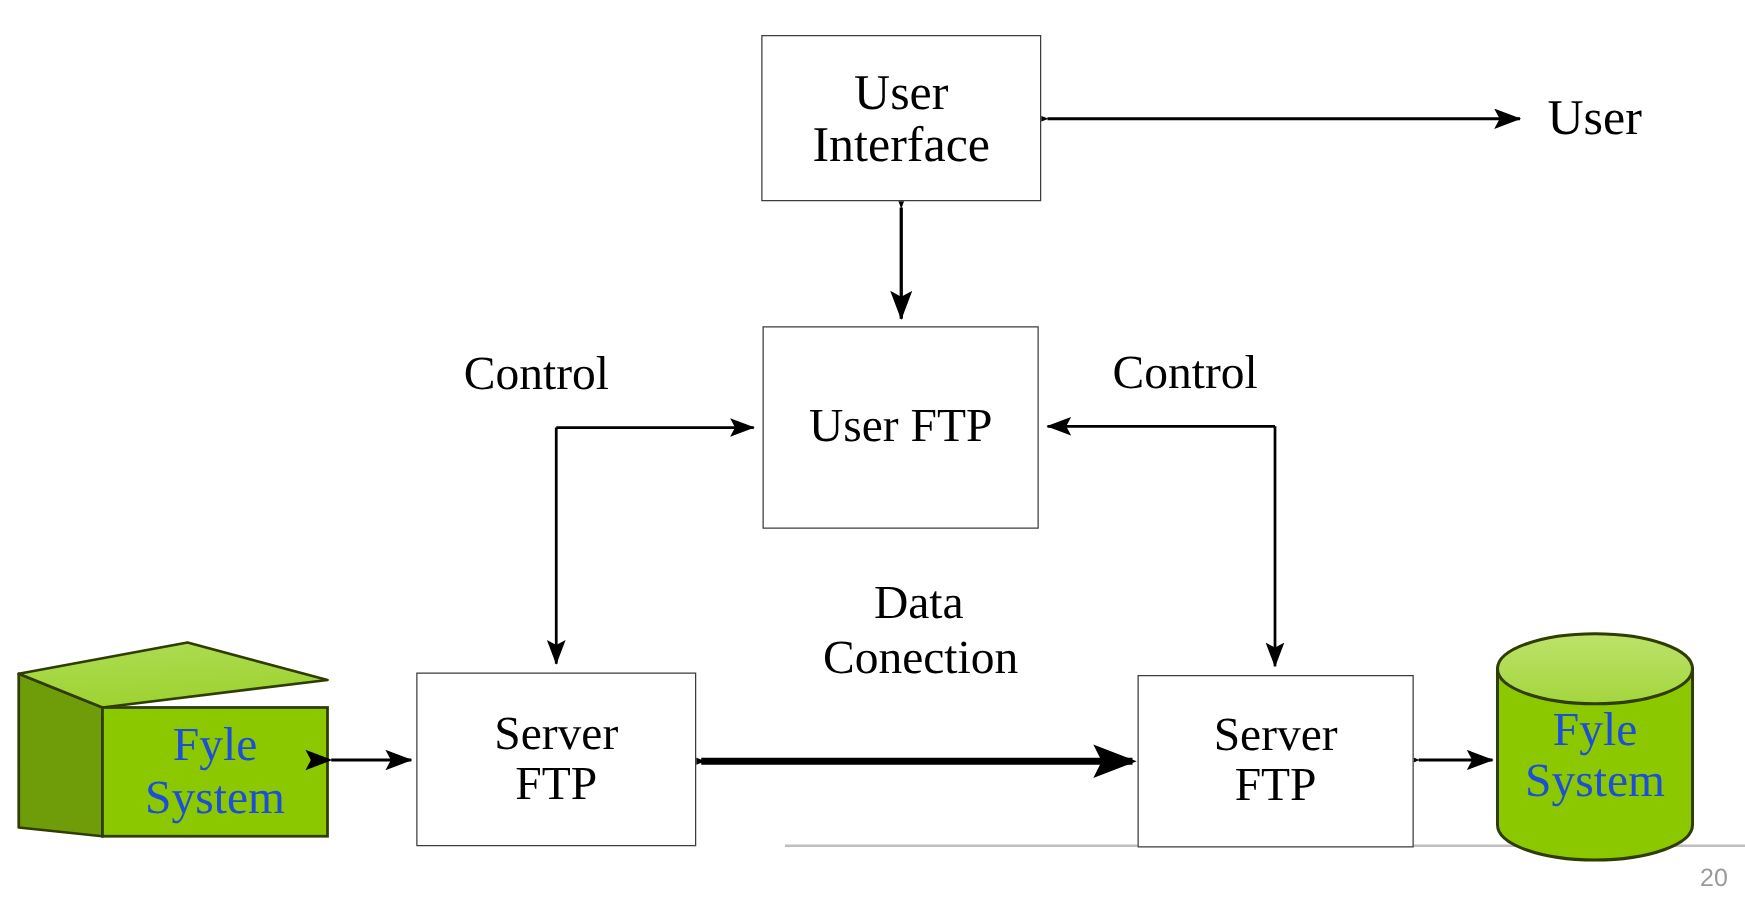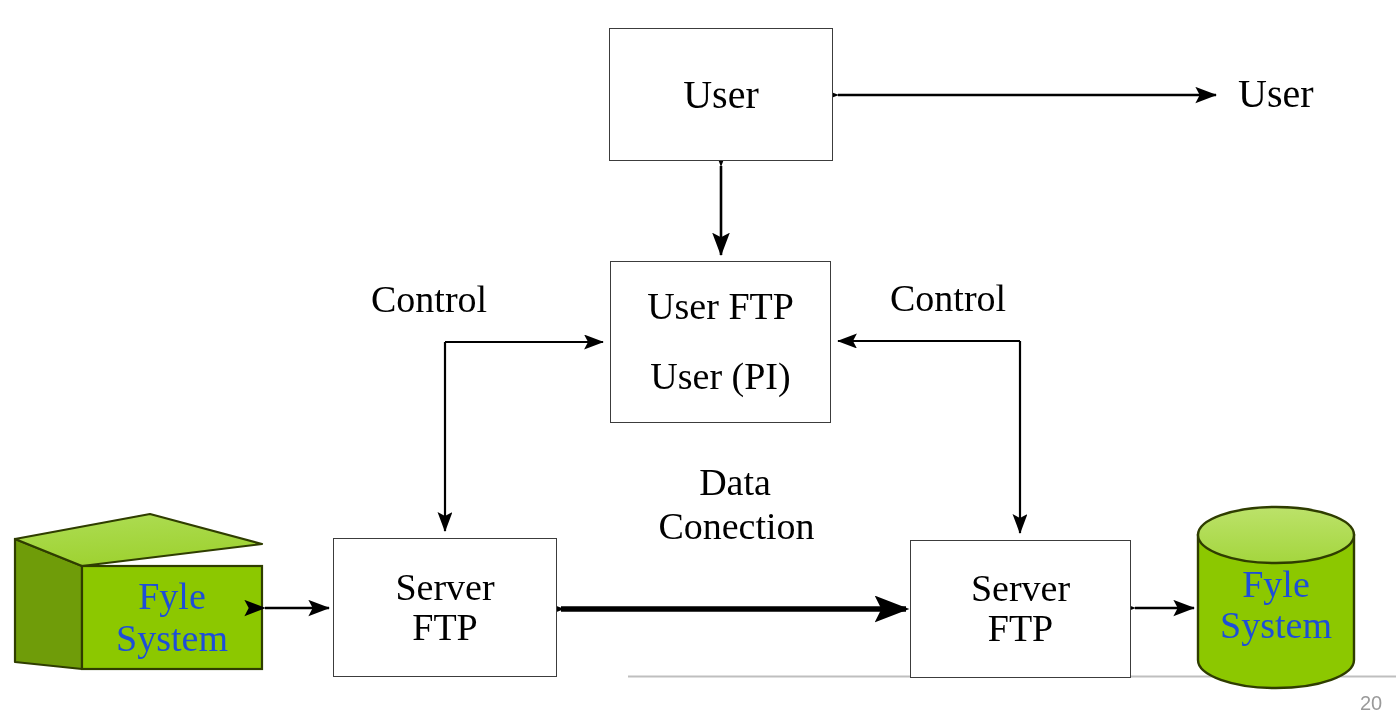--- a/index.html
+++ b/index.html
@@ -124,25 +124,25 @@
 
     <line x1="561" y1="609" x2="906" y2="609" stroke="#000000" stroke-width="5.6" marker-start="url(#ahthick)" marker-end="url(#ahthick)"></line>
 
     <line x1="265" y1="608" x2="329" y2="608" stroke="#000000" stroke-width="2.4" marker-start="url(#ahs)" marker-end="url(#ahs)"></line>
 
     <line x1="1135" y1="608" x2="1194" y2="608" stroke="#000000" stroke-width="2.4" marker-start="url(#ahs)" marker-end="url(#ahs)"></line>
   </svg>
 
   <div class="node-box" style="left:609px; top:28px; width:224px; height:133px; font-size:40px;">
     <span class="node-line">User</span>
+    <span class="node-line">Interface</span>
   </div>
 
   <div class="node-box" style="left:610px; top:261px; width:221px; height:162px; font-size:38px; justify-content:space-around; padding:10px 16px;">
     <span class="node-line">User FTP</span>
-    <span class="node-line">User (PI)</span>
   </div>
 
   <div class="node-box" style="left:333px; top:538px; width:224px; height:139px; font-size:38px;">
     <span class="node-line">Server</span>
     <span class="node-line">FTP</span>
   </div>
 
   <div class="node-box" style="left:910px; top:540px; width:221px; height:138px; font-size:38px;">
     <span class="node-line">Server</span>
     <span class="node-line">FTP</span>

